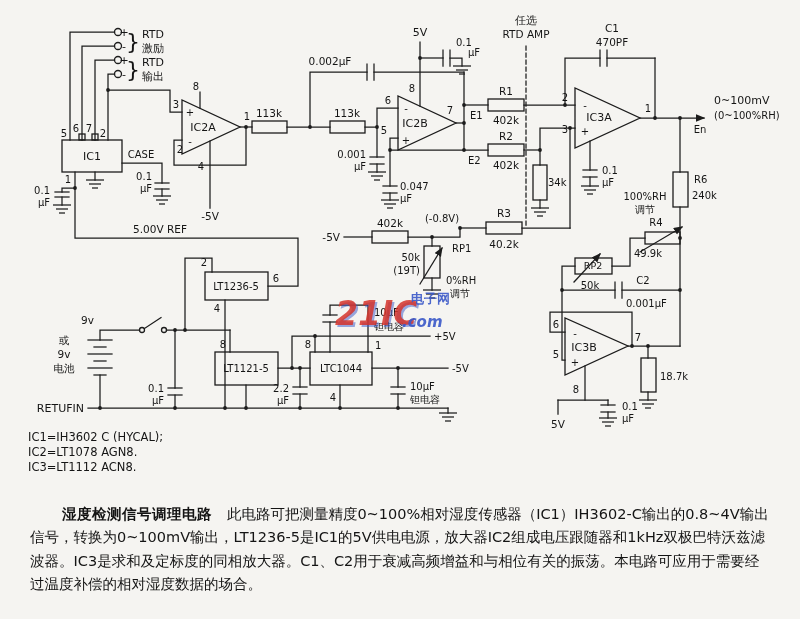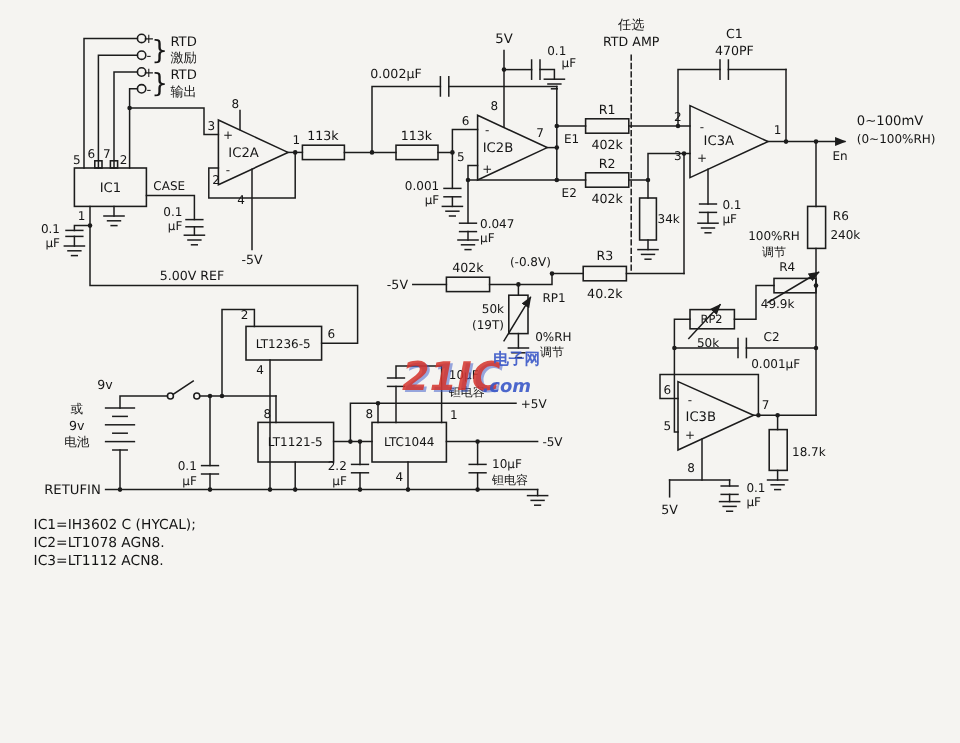--- a/index.html
+++ b/index.html
@@ -400,13 +400,16 @@
   <text x="28" y="471" class="t12">IC3=LT1112 ACN8.</text>
 
   <g>
     <text x="337" y="327" class="wm-red-sh">21IC</text>
     <text x="335" y="325" class="wm-red">21IC</text>
     <text x="411" y="303" class="wm-blue">电子网</text>
     <text x="402" y="327" class="wm-com">.com</text>
   </g>
 </svg>
 
+<div>
+  <p class="caption"><b>湿度检测信号调理电路　</b><span>此电路可把测量精度0~100%相对湿度传感器（IC1）IH3602-C输出的0.8~4V输出信号，转换为0~100mV输出，LT1236-5是IC1的5V供电电源，放大器IC2组成电压跟随器和1kHz双极巴特沃兹滤波器。IC3是求和及定标度的同相放大器。C1、C2用于衰减高频增益和与相位有关的振荡。本电路可应用于需要经过温度补偿的相对湿度数据的场合。</span></p>
 </div>
+</div>
 
 </body></html>

